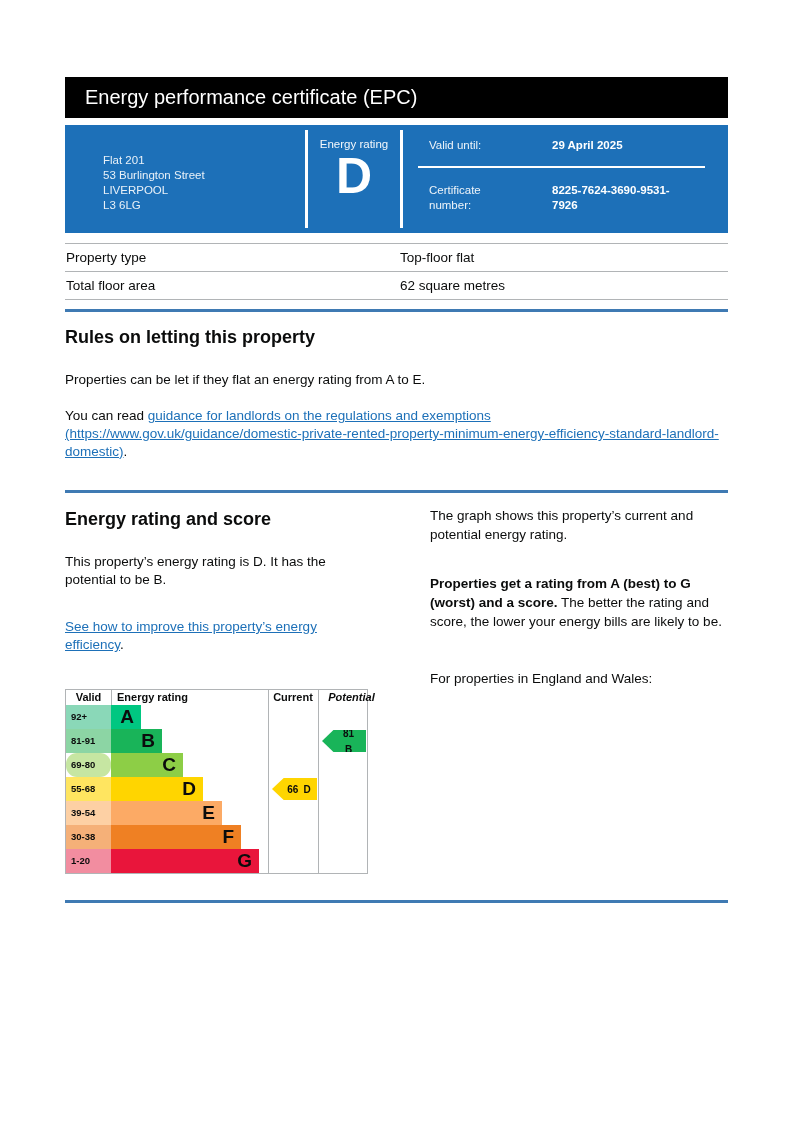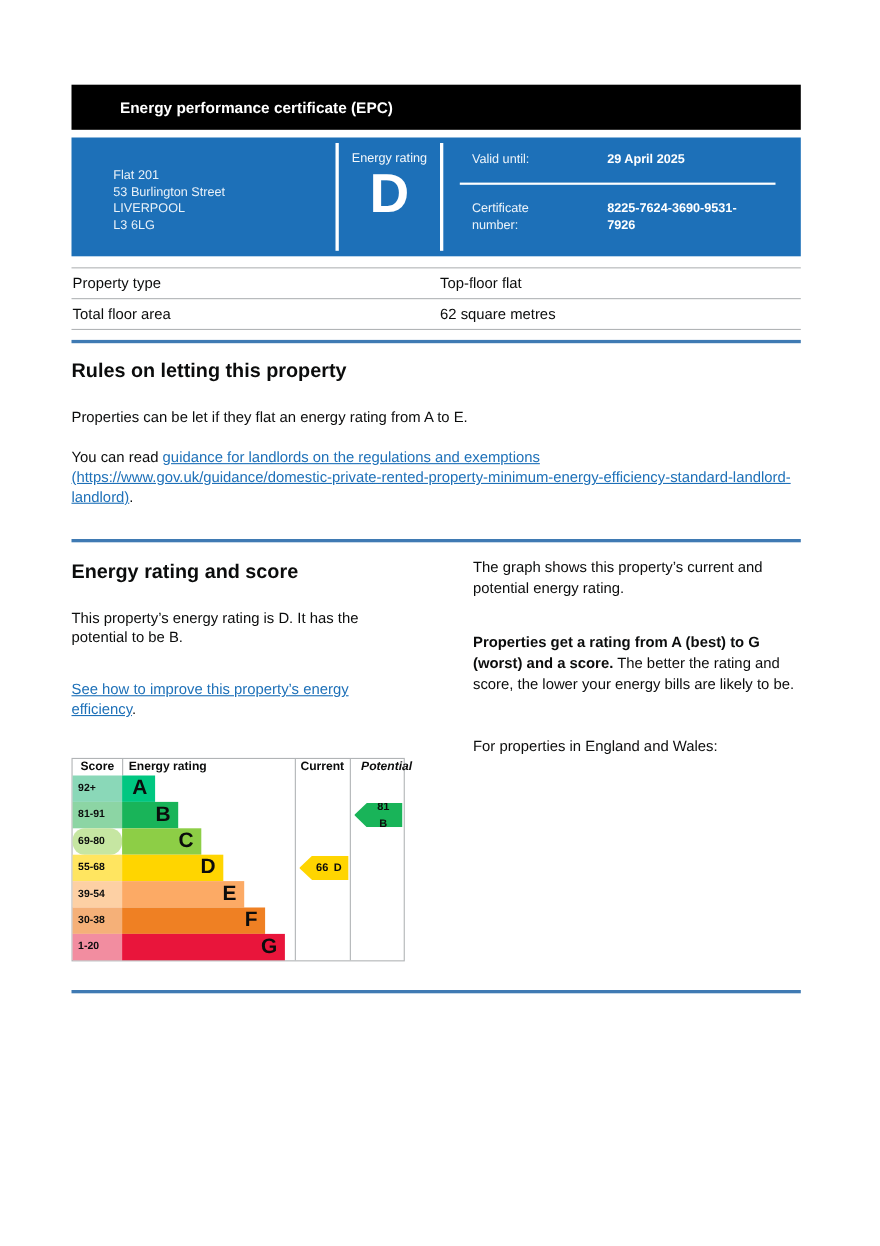--- a/index.html
+++ b/index.html
@@ -3,21 +3,21 @@
 <meta charset="utf-8">
 <style>
   html,body{margin:0;padding:0;background:#fff;}
   .page{position:relative;width:800px;height:1133px;background:#fff;
         font-family:"Liberation Sans", sans-serif;color:#0b0c0c;overflow:hidden;}
   .abs{position:absolute;}
 
   
   .header-bar{left:65px;top:77px;width:663px;height:41px;background:#000;color:#fff;
               display:flex;align-items:center;box-sizing:border-box;padding-left:20px;}
-  .header-bar .title{font-size:14px;font-weight:bold;margin-left:24px;}
+  .header-bar .title{font-size:20px;font-weight:normal;}
 
   
   .cert-box{left:65px;top:125px;width:663px;height:108px;background:#1d70b8;color:#fff;font-size:11.5px;}
   .cert-box .addr{position:absolute;left:38px;top:28px;line-height:15px;color:rgba(255,255,255,.9);}
   .vsep{position:absolute;width:3px;top:5px;bottom:5px;background:#fff;}
   .vsep.s1{left:240px;} .vsep.s2{left:335px;}
   .rating-label{position:absolute;left:243px;width:92px;top:13px;text-align:center;color:rgba(255,255,255,.95);}
   .rating-letter{position:absolute;left:243px;width:92px;top:24px;text-align:center;
                  font-size:50px;font-weight:bold;line-height:54px;}
   .vu-label{position:absolute;left:364px;top:14px;color:rgba(255,255,255,.92);}
@@ -103,40 +103,40 @@
     </div>
   </div>
 
   <div class="abs rule" style="top:309px;"></div>
 
   <div class="abs h2" style="left:65px;top:327px;">Rules on letting this property</div>
   <div class="abs body-txt" style="left:65px;top:371px;">Properties can be let if they flat an energy rating from A to E.</div>
   <div class="abs body-txt" style="left:65px;top:407px;width:670px;">
     <span>You can read </span><a class="lnk">guidance for landlords on the regulations and exemptions</a><br>
     <a class="lnk">(https://www.gov.uk/guidance/domestic-private-rented-property-minimum-energy-efficiency-standard-landlord-</a><br>
-    <a class="lnk">landlord)</a><span>.</span>
+    <a class="lnk">domestic)</a><span>.</span>
   </div>
 
   <div class="abs rule" style="top:490px;"></div>
 
   <div class="abs h2" style="left:65px;top:509px;">Energy rating and score</div>
   <div class="abs body-txt" style="left:65px;top:553px;width:300px;">This property’s energy rating is D. It has the potential to be B.</div>
   <div class="abs body-txt" style="left:65px;top:618px;width:295px;">
     <a class="lnk">See how to improve this property’s energy efficiency</a><span>.</span>
   </div>
 
   <div class="abs body-txt" style="left:430px;top:506px;width:300px;line-height:19px;">The graph shows this property’s current and potential energy rating.</div>
   <div class="abs body-txt" style="left:430px;top:574px;width:302px;line-height:19px;">
     <b>Properties get a rating from A (best) to G (worst) and a score.</b><span> The better the rating and score, the lower your energy bills are likely to be.</span>
   </div>
   <div class="abs body-txt" style="left:430px;top:670px;width:300px;">For properties in England and Wales:</div>
 
   <div class="abs chart">
     <div class="chead">
-      <span class="c-score">Score</span>
+      <span class="c-score">Valid</span>
       <span class="c-rating">Energy rating</span>
       <span class="c-current">Current</span>
       <span class="c-potential">Potential</span>
     </div>
     <div class="cline l1"></div>
     <div class="cline l2"></div>
     <div class="cline l3"></div>
 
     <div class="rows">
       <div class="band-row">

